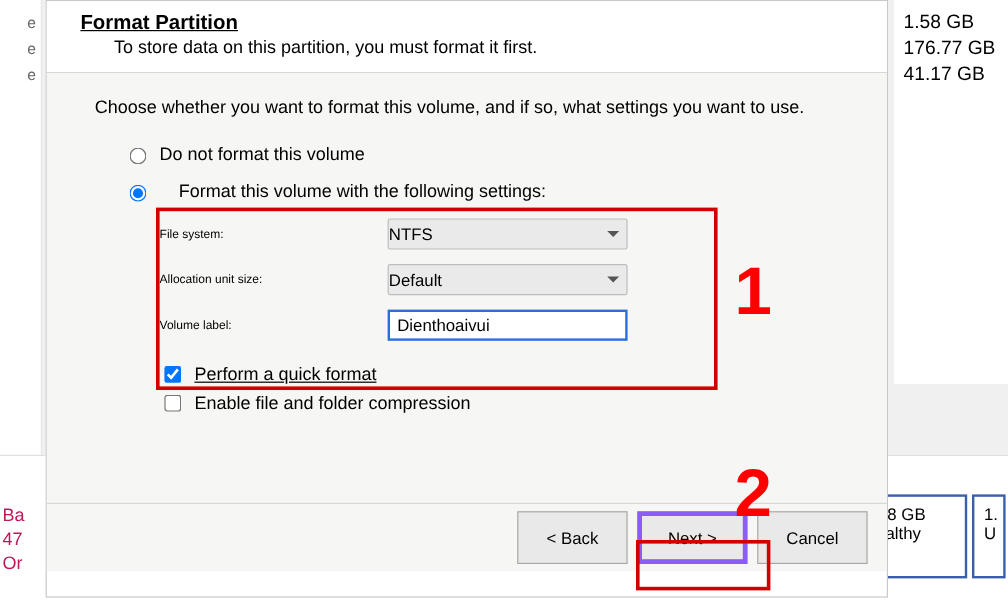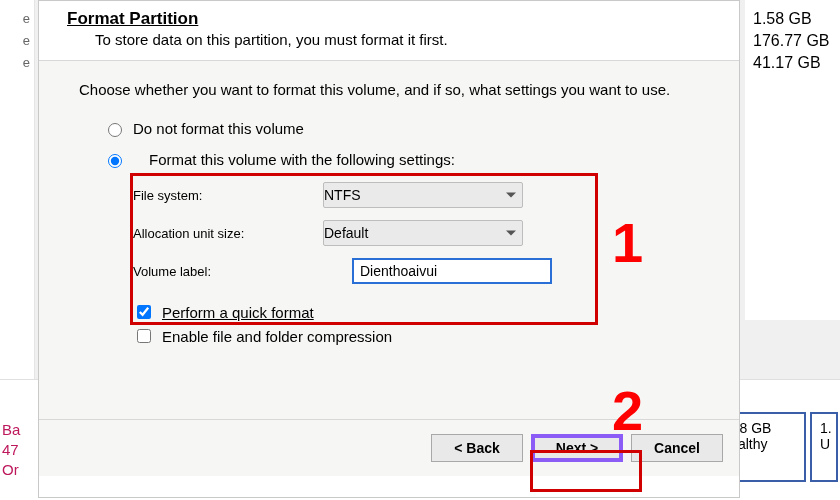--- a/index.html
+++ b/index.html
@@ -121,21 +121,21 @@
   .settings-group {
     margin: 8px 0 4px 54px;
   }
   .setting-row {
     display: flex;
     align-items: center;
     height: 38px;
   }
   .setting-row label.lbl {
     width: 190px;
-    font-size: 13px;
+    font-size: 10px;
   }
   .combo {
     position: relative;
     width: 200px;
     height: 26px;
     background: #eaeaea;
     border: 1px solid #bdbdbd;
     border-radius: 2px;
     display: flex;
     align-items: center;
@@ -154,48 +154,46 @@
   .textinput {
     width: 200px;
     height: 26px;
     border: 2px solid #2a6fd6;
     outline: none;
     padding: 0 6px;
     font-size: 14px;
     font-family: inherit;
     box-sizing: border-box;
     background: #fff;
-    margin-left: 29px;
   }
   .check-row {
     display: flex;
     align-items: center;
     gap: 8px;
     margin: 4px 0 4px 54px;
     font-size: 15px;
   }
   .wizard-footer {
     border-top: 1px solid #d8d8d8;
     height: 56px;
     display: flex;
     justify-content: flex-end;
     align-items: center;
     gap: 8px;
     padding-right: 16px;
     background: #f6f6f4;
   }
   .btn {
     width: 92px;
-    height: 28px;
+    height: 44px;
     background: #e9e9e9;
     border: 1px solid #a8a8a8;
     font-size: 14px;
     font-family: inherit;
     cursor: pointer;
-    font-weight: bold;
   }
   .btn.primary {
     border: 4px solid #8b5cf6;
     background: #e9e9e9;
   }
   
   .annot-box {
     position: absolute;
     border: 3px solid #d10000;
     pointer-events: none;

